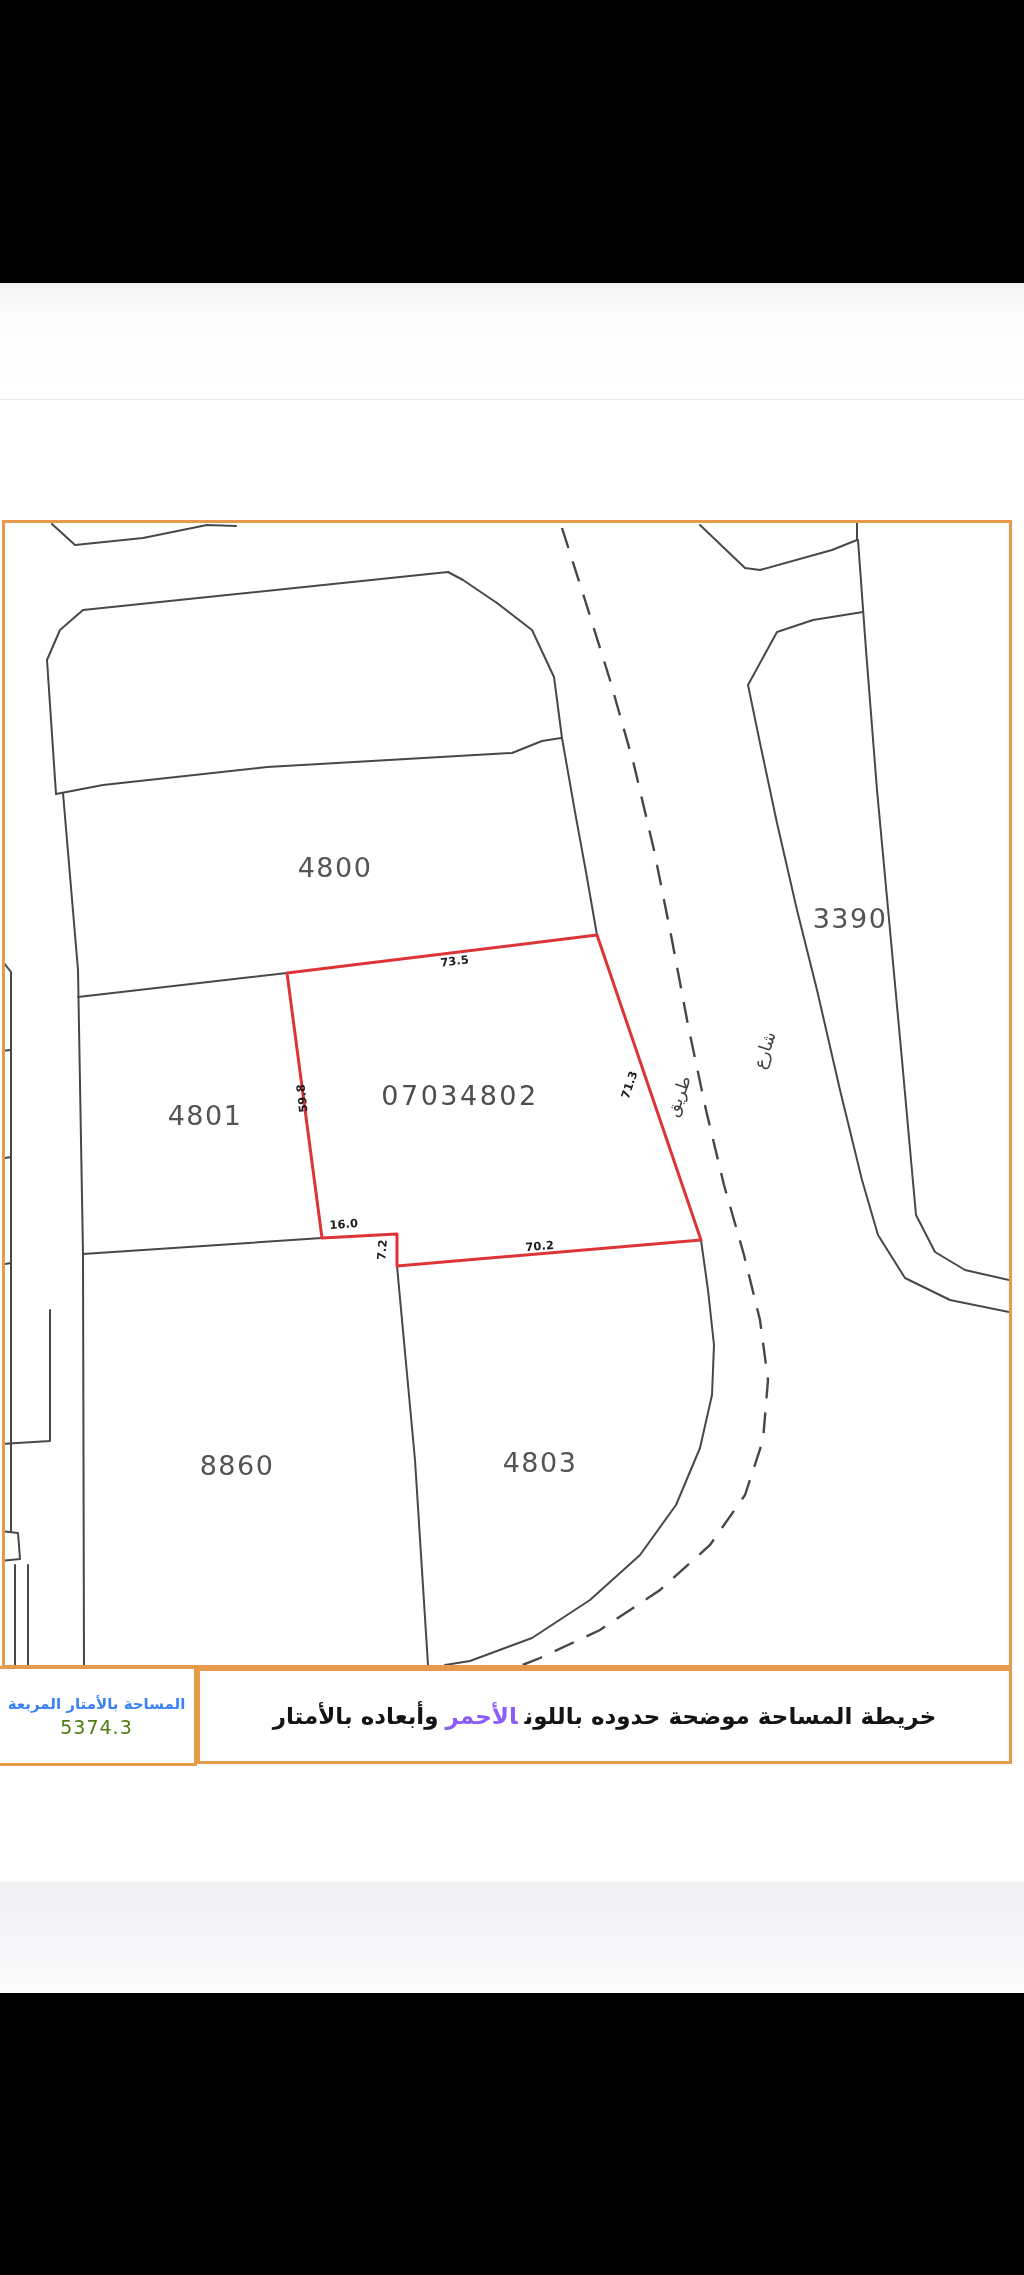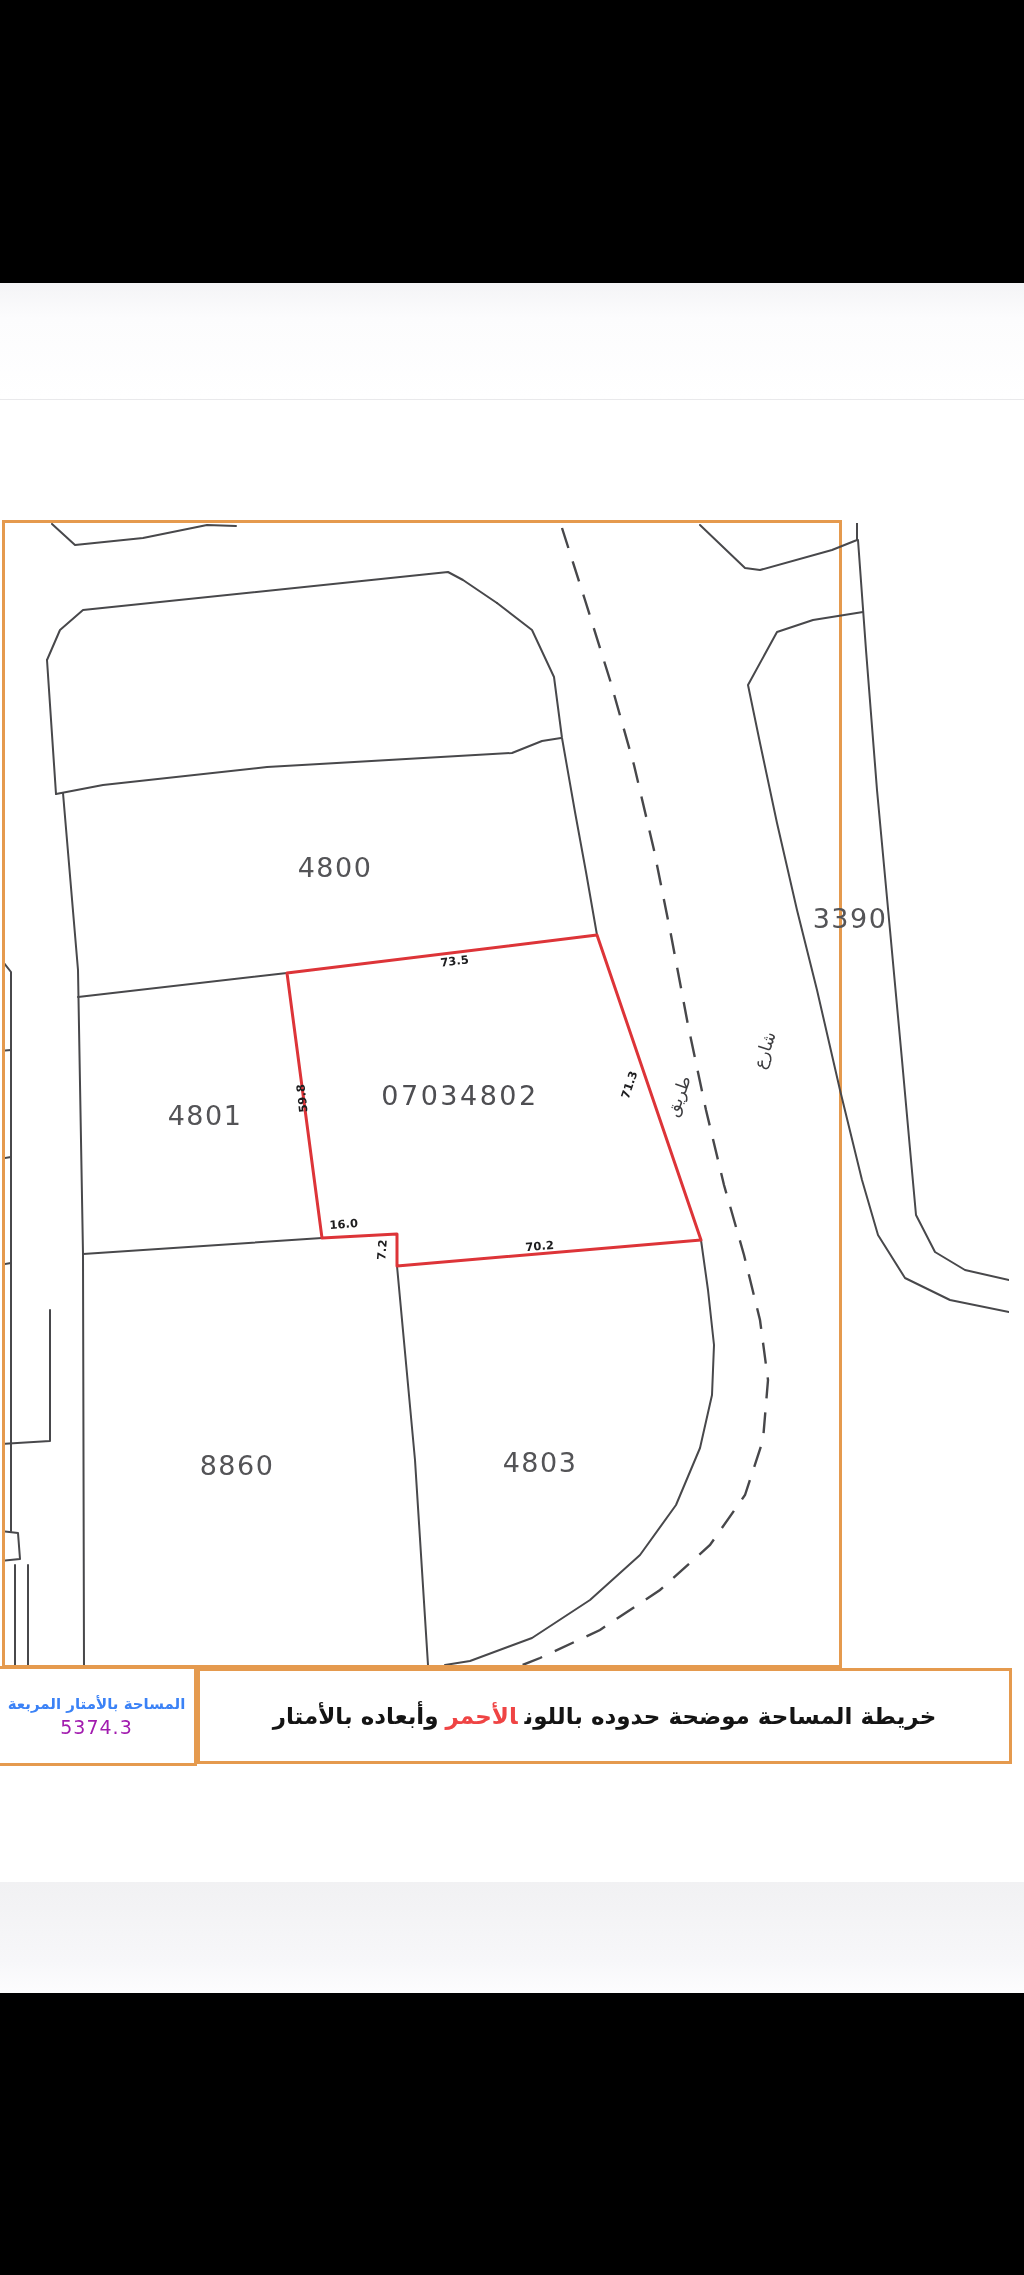--- a/index.html
+++ b/index.html
@@ -13,33 +13,33 @@
   #header-card{
     position:absolute;left:0;top:283px;width:1024px;height:116px;
     background:linear-gradient(180deg,#f4f4f6 0%,#fcfcfd 30%,#ffffff 100%);
     border-bottom:1px solid #e9e9eb;
   }
   #footer-band{
     position:absolute;left:0;top:1882px;width:1024px;height:111px;
     background:linear-gradient(180deg,#f1f1f3 0%,#f7f7f9 70%,#fdfdfe 100%);
   }
   #map-frame{
-    position:absolute;left:2px;top:520px;width:840px;height:1148px;
+    position:absolute;left:2px;top:520px;width:1010px;height:1148px;
     border:3px solid #e59a4e;box-sizing:border-box;background:#ffffff;
   }
   #map-frame svg{display:block;}
   .tb-cell{position:absolute;box-sizing:border-box;border:3px solid #e59a4e;background:#fff;}
   #area-cell{left:-4px;top:1666px;width:201px;height:100px;
     display:flex;flex-direction:column;align-items:center;justify-content:center;direction:rtl;}
   #area-cell .lbl{font-size:15px;font-weight:bold;color:#3b82f6;white-space:nowrap;}
-  #area-cell .val{font-size:19px;color:#a21caf;margin-top:3px;letter-spacing:1px;}
+  #area-cell .val{font-size:19px;color:#4d7c0f;margin-top:3px;letter-spacing:1px;}
   #caption-cell{left:197px;top:1668px;width:815px;height:96px;
     display:flex;align-items:center;justify-content:center;direction:rtl;}
   #caption-cell .cap{font-size:23px;font-weight:bold;color:#141414;white-space:nowrap;}
-  #caption-cell .red-word{color:#ef4444;margin:0 7px;}
+  #caption-cell .red-word{color:#8b5cf6;margin:0 7px;}
   .pline{fill:none;stroke:#48484b;stroke-width:2;stroke-linejoin:round;stroke-linecap:round;}
   .dash{fill:none;stroke:#47474a;stroke-width:2.4;stroke-dasharray:21 14;stroke-linecap:butt;}
   .redline{fill:none;stroke:#dd3438;stroke-width:3;stroke-linejoin:round;}
   .parcel-num{font-size:27px;fill:#545457;letter-spacing:1.5px;}
   .hl-num{font-size:27px;fill:#4e4e52;letter-spacing:2.5px;}
   .dim{font-size:11.5px;font-weight:bold;fill:#1d1d1f;}
   .roadlbl{font-size:17px;fill:#3c3c3f;}
   text{text-anchor:middle;}
 </style>
 </head>

